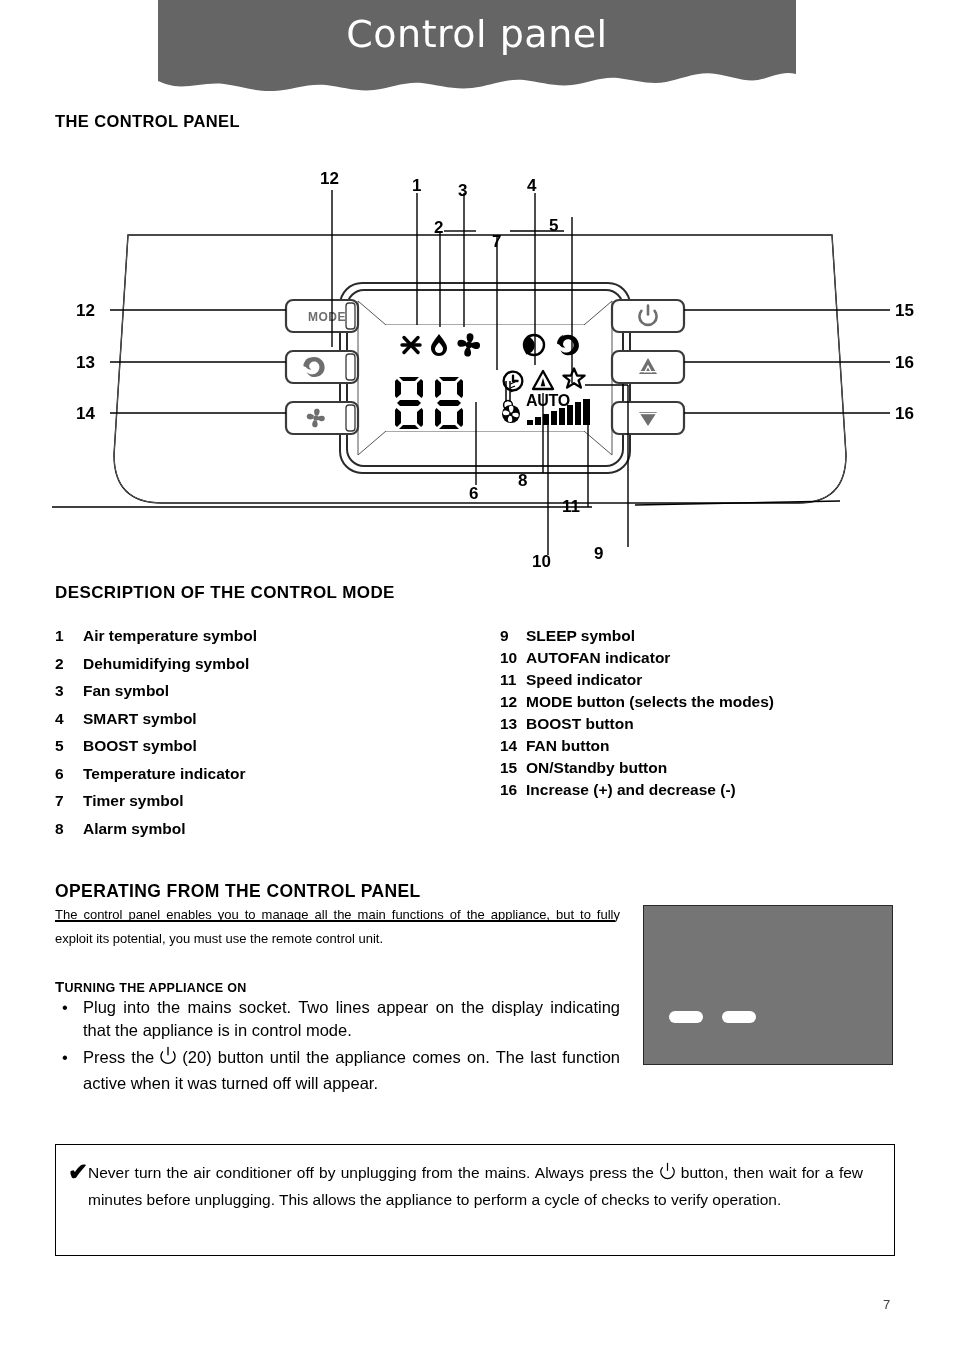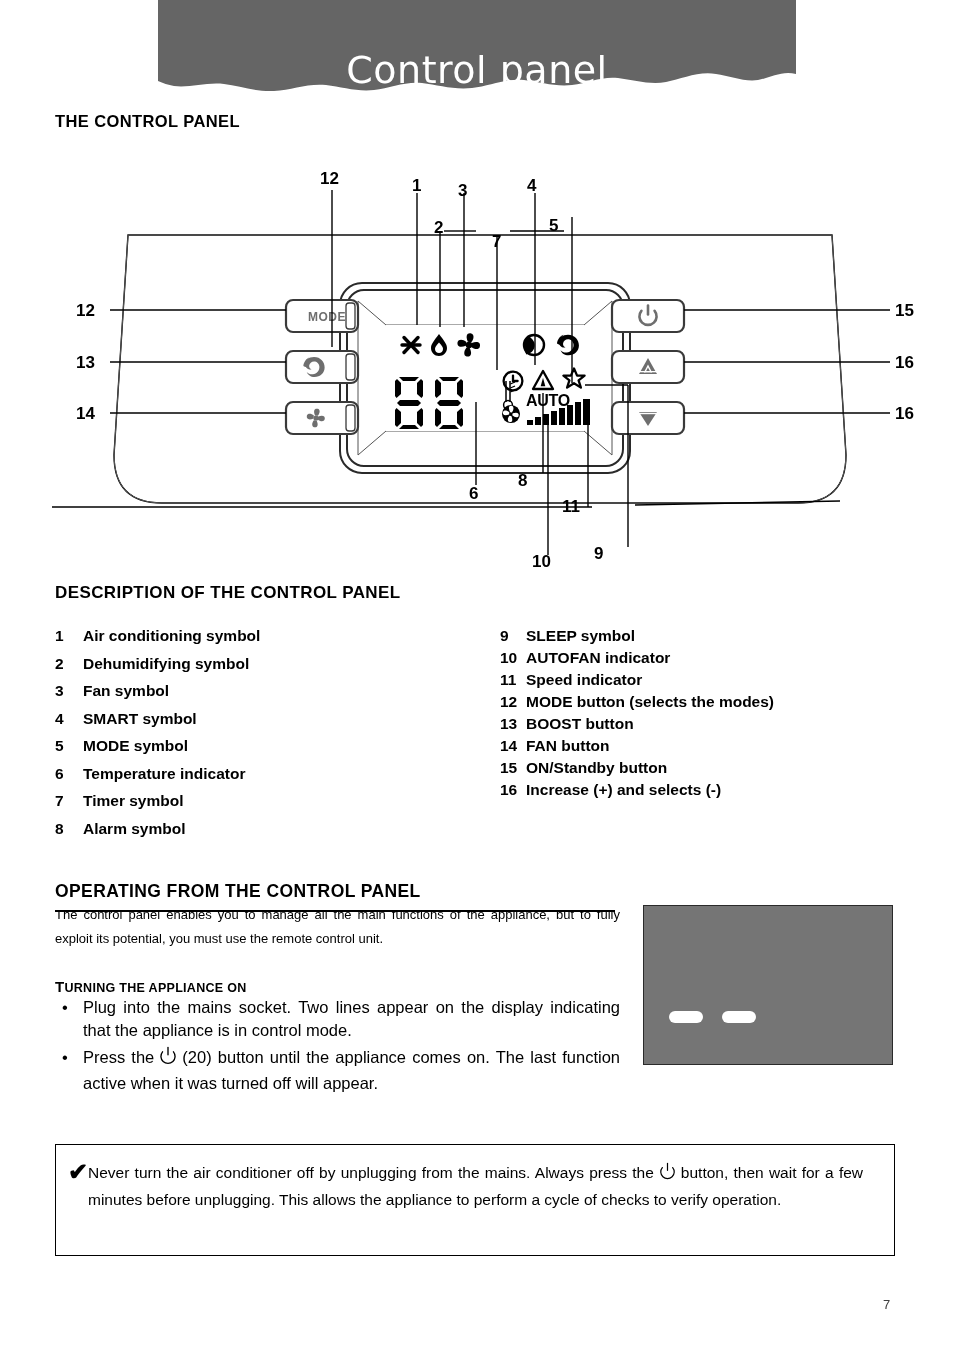--- a/index.html
+++ b/index.html
@@ -17,35 +17,34 @@
   #header-banner{
     position:absolute; left:158px; top:0; width:638px; height:92px;
   }
   #header-banner svg{ display:block; width:100%; height:100%; }
   #header-title{
     position:absolute; left:0; top:12px; width:638px;
     text-align:center;
     font-family:"DejaVu Sans", sans-serif;
     font-size:38px; font-weight:400; color:#ffffff;
     letter-spacing:0.5px;
-    margin-top:36px;
   }
 
   
   .sec-heading{
     position:absolute;
     font-family:"Liberation Sans", sans-serif;
     font-weight:bold; font-size:16.5px;
     letter-spacing:0.4px;
   }
   #the-control-panel-heading{ left:55px; top:112px; }
   #description-heading{ left:55px; top:583px; font-size:17px; }
   #operating-heading{
     left:55px; top:881px; font-size:17.5px;
-    width:560px; padding-bottom:8px;
+    width:560px; padding-bottom:18px;
     border-bottom:2.5px solid #000;
   }
 
   
   #panel-diagram{
     position:absolute; left:40px; top:155px; width:880px; height:420px;
   }
   #panel-diagram svg{ display:block; }
   .callout-num{
     position:absolute;
@@ -378,42 +377,42 @@
   <div class="callout-num" style="left:855px;top:147px;">15</div>
   <div class="callout-num" style="left:855px;top:199px;">16</div>
   <div class="callout-num" style="left:855px;top:250px;">16</div>
   <div class="callout-num" style="left:429px;top:330px;">6</div>
   <div class="callout-num" style="left:478px;top:317px;">8</div>
   <div class="callout-num" style="left:522px;top:343px;">11</div>
   <div class="callout-num" style="left:492px;top:398px;">10</div>
   <div class="callout-num" style="left:554px;top:390px;">9</div>
 </div>
 
-<div class="sec-heading" id="description-heading">DESCRIPTION OF THE CONTROL PANEL</div>
+<div class="sec-heading" id="description-heading">DESCRIPTION OF THE CONTROL MODE</div>
 
 <div class="desc-col" id="desc-col-left">
   <div class="desc-item">
       <span class="desc-num">1</span>
-      <span class="desc-txt">Air conditioning symbol</span>
+      <span class="desc-txt">Air temperature symbol</span>
     </div>
   <div class="desc-item">
       <span class="desc-num">2</span>
       <span class="desc-txt">Dehumidifying symbol</span>
     </div>
   <div class="desc-item">
       <span class="desc-num">3</span>
       <span class="desc-txt">Fan symbol</span>
     </div>
   <div class="desc-item">
       <span class="desc-num">4</span>
       <span class="desc-txt">SMART symbol</span>
     </div>
   <div class="desc-item">
       <span class="desc-num">5</span>
-      <span class="desc-txt">MODE symbol</span>
+      <span class="desc-txt">BOOST symbol</span>
     </div>
   <div class="desc-item">
       <span class="desc-num">6</span>
       <span class="desc-txt">Temperature indicator</span>
     </div>
   <div class="desc-item">
       <span class="desc-num">7</span>
       <span class="desc-txt">Timer symbol</span>
     </div>
   <div class="desc-item">
@@ -446,21 +445,21 @@
   <div class="desc-item">
       <span class="desc-num">14</span>
       <span class="desc-txt">FAN button</span>
     </div>
   <div class="desc-item">
       <span class="desc-num">15</span>
       <span class="desc-txt">ON/Standby button</span>
     </div>
   <div class="desc-item">
       <span class="desc-num">16</span>
-      <span class="desc-txt">Increase (+) and selects (-)</span>
+      <span class="desc-txt">Increase (+) and decrease (-)</span>
     </div>
 </div>
 
 <div class="sec-heading" id="operating-heading">OPERATING FROM THE CONTROL PANEL</div>
 
 <div id="operating-body">
   <p>The control panel enables you to manage all the main functions of the appliance, but to fully exploit its potential, you must use the remote control unit.</p>
 </div>
 
 <div id="turning-on-heading"><span>T</span><span class="tcaps">URNING THE APPLIANCE ON</span></div>

